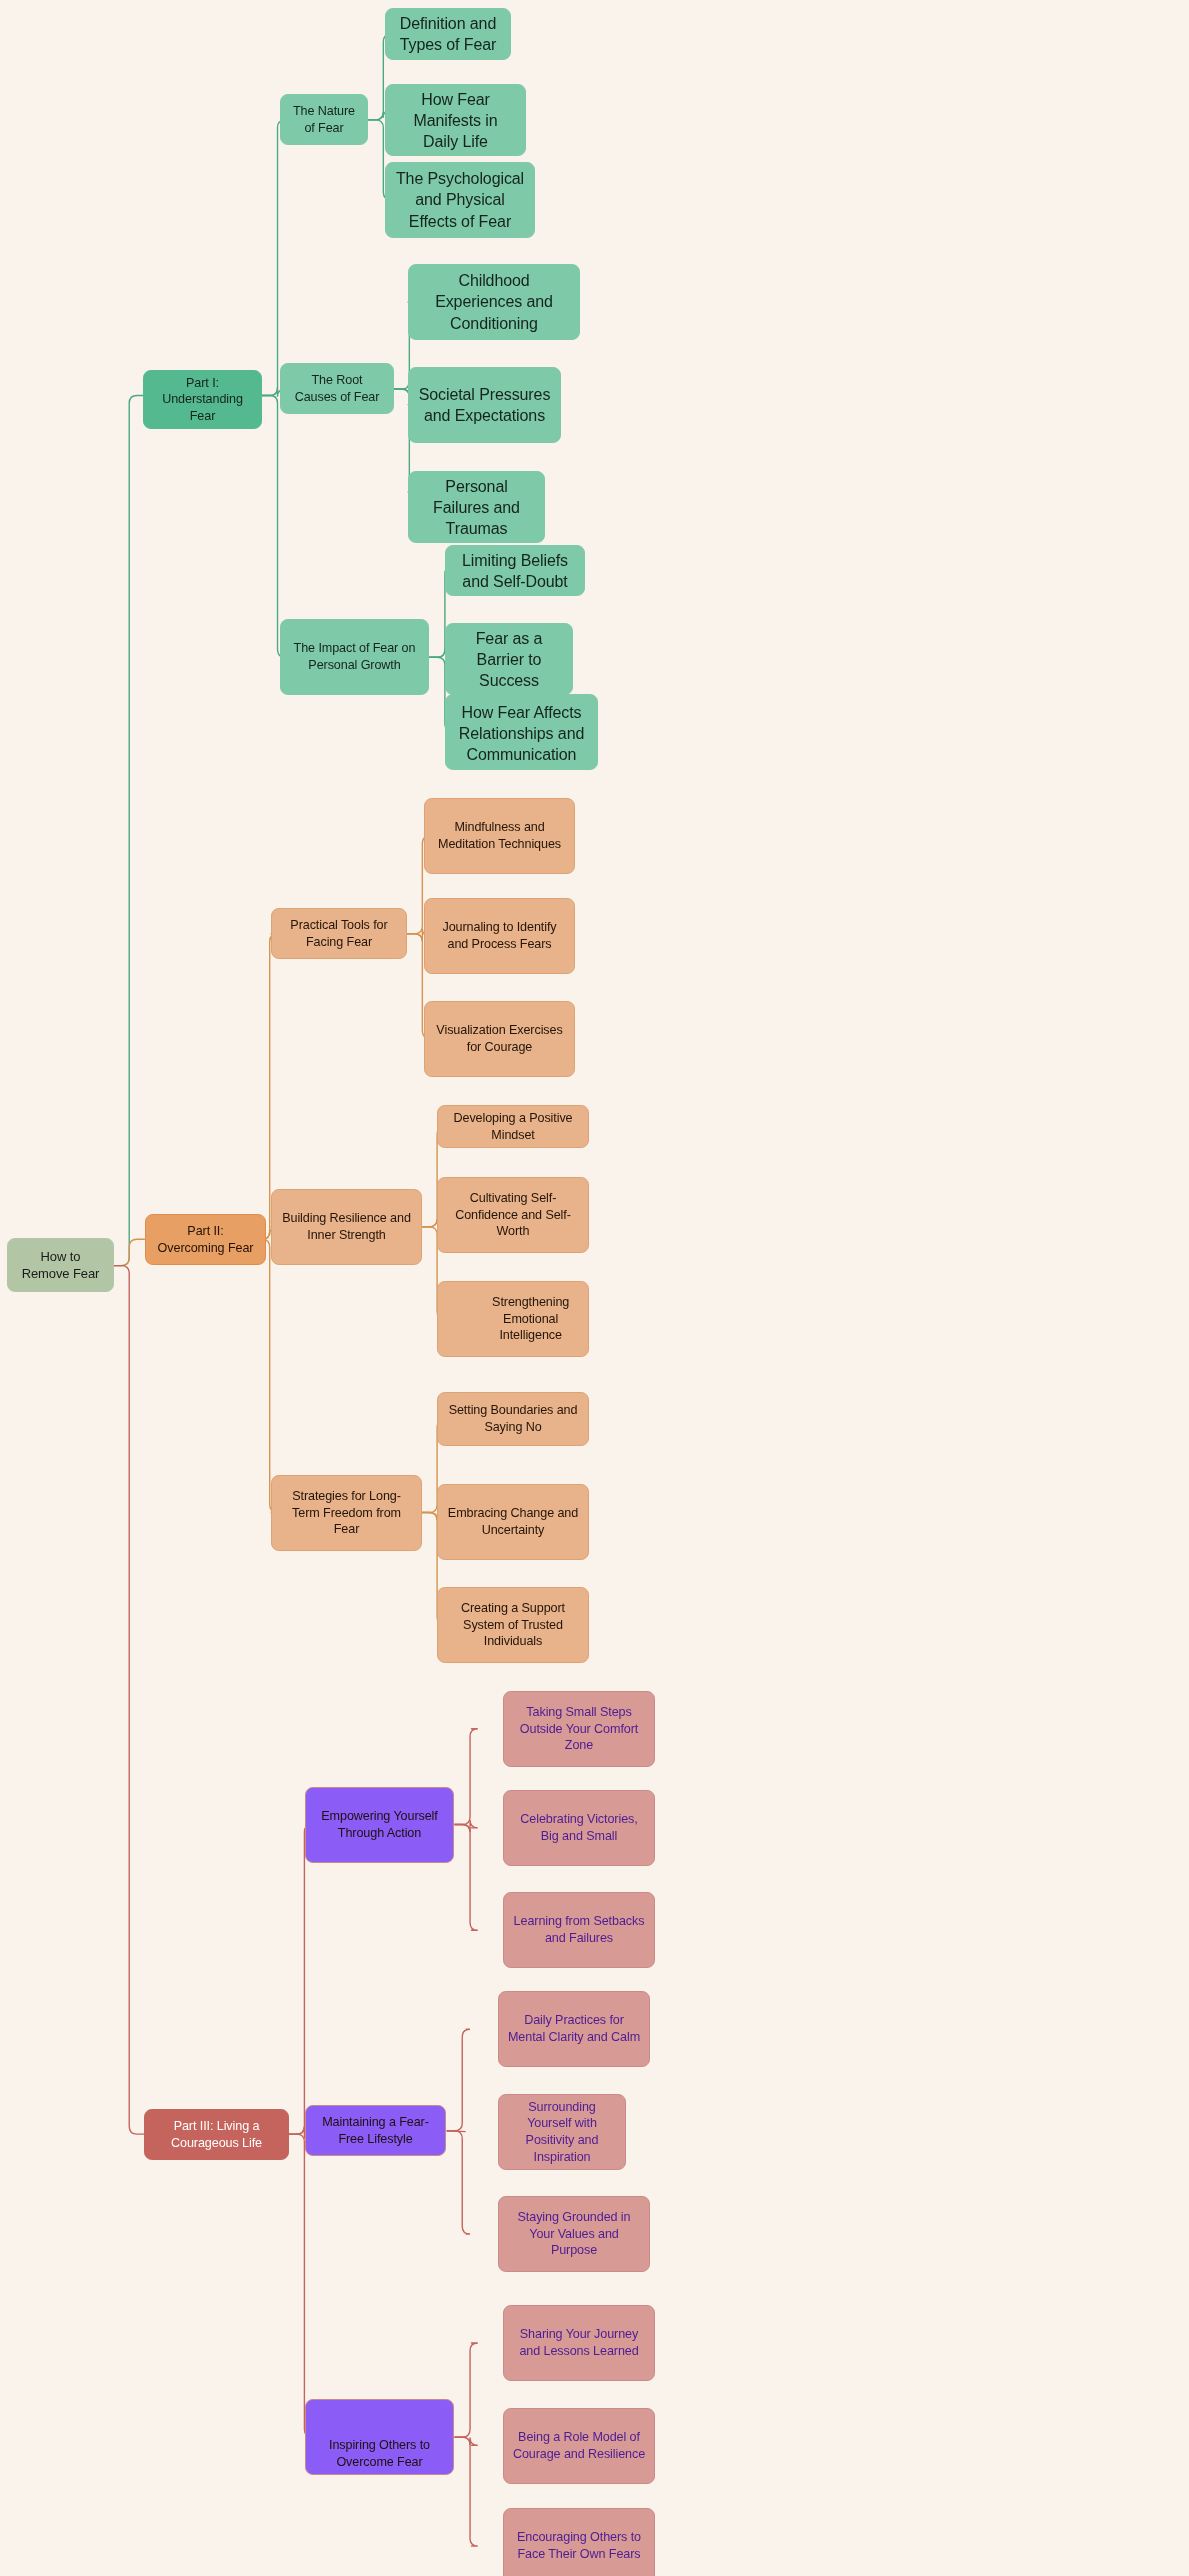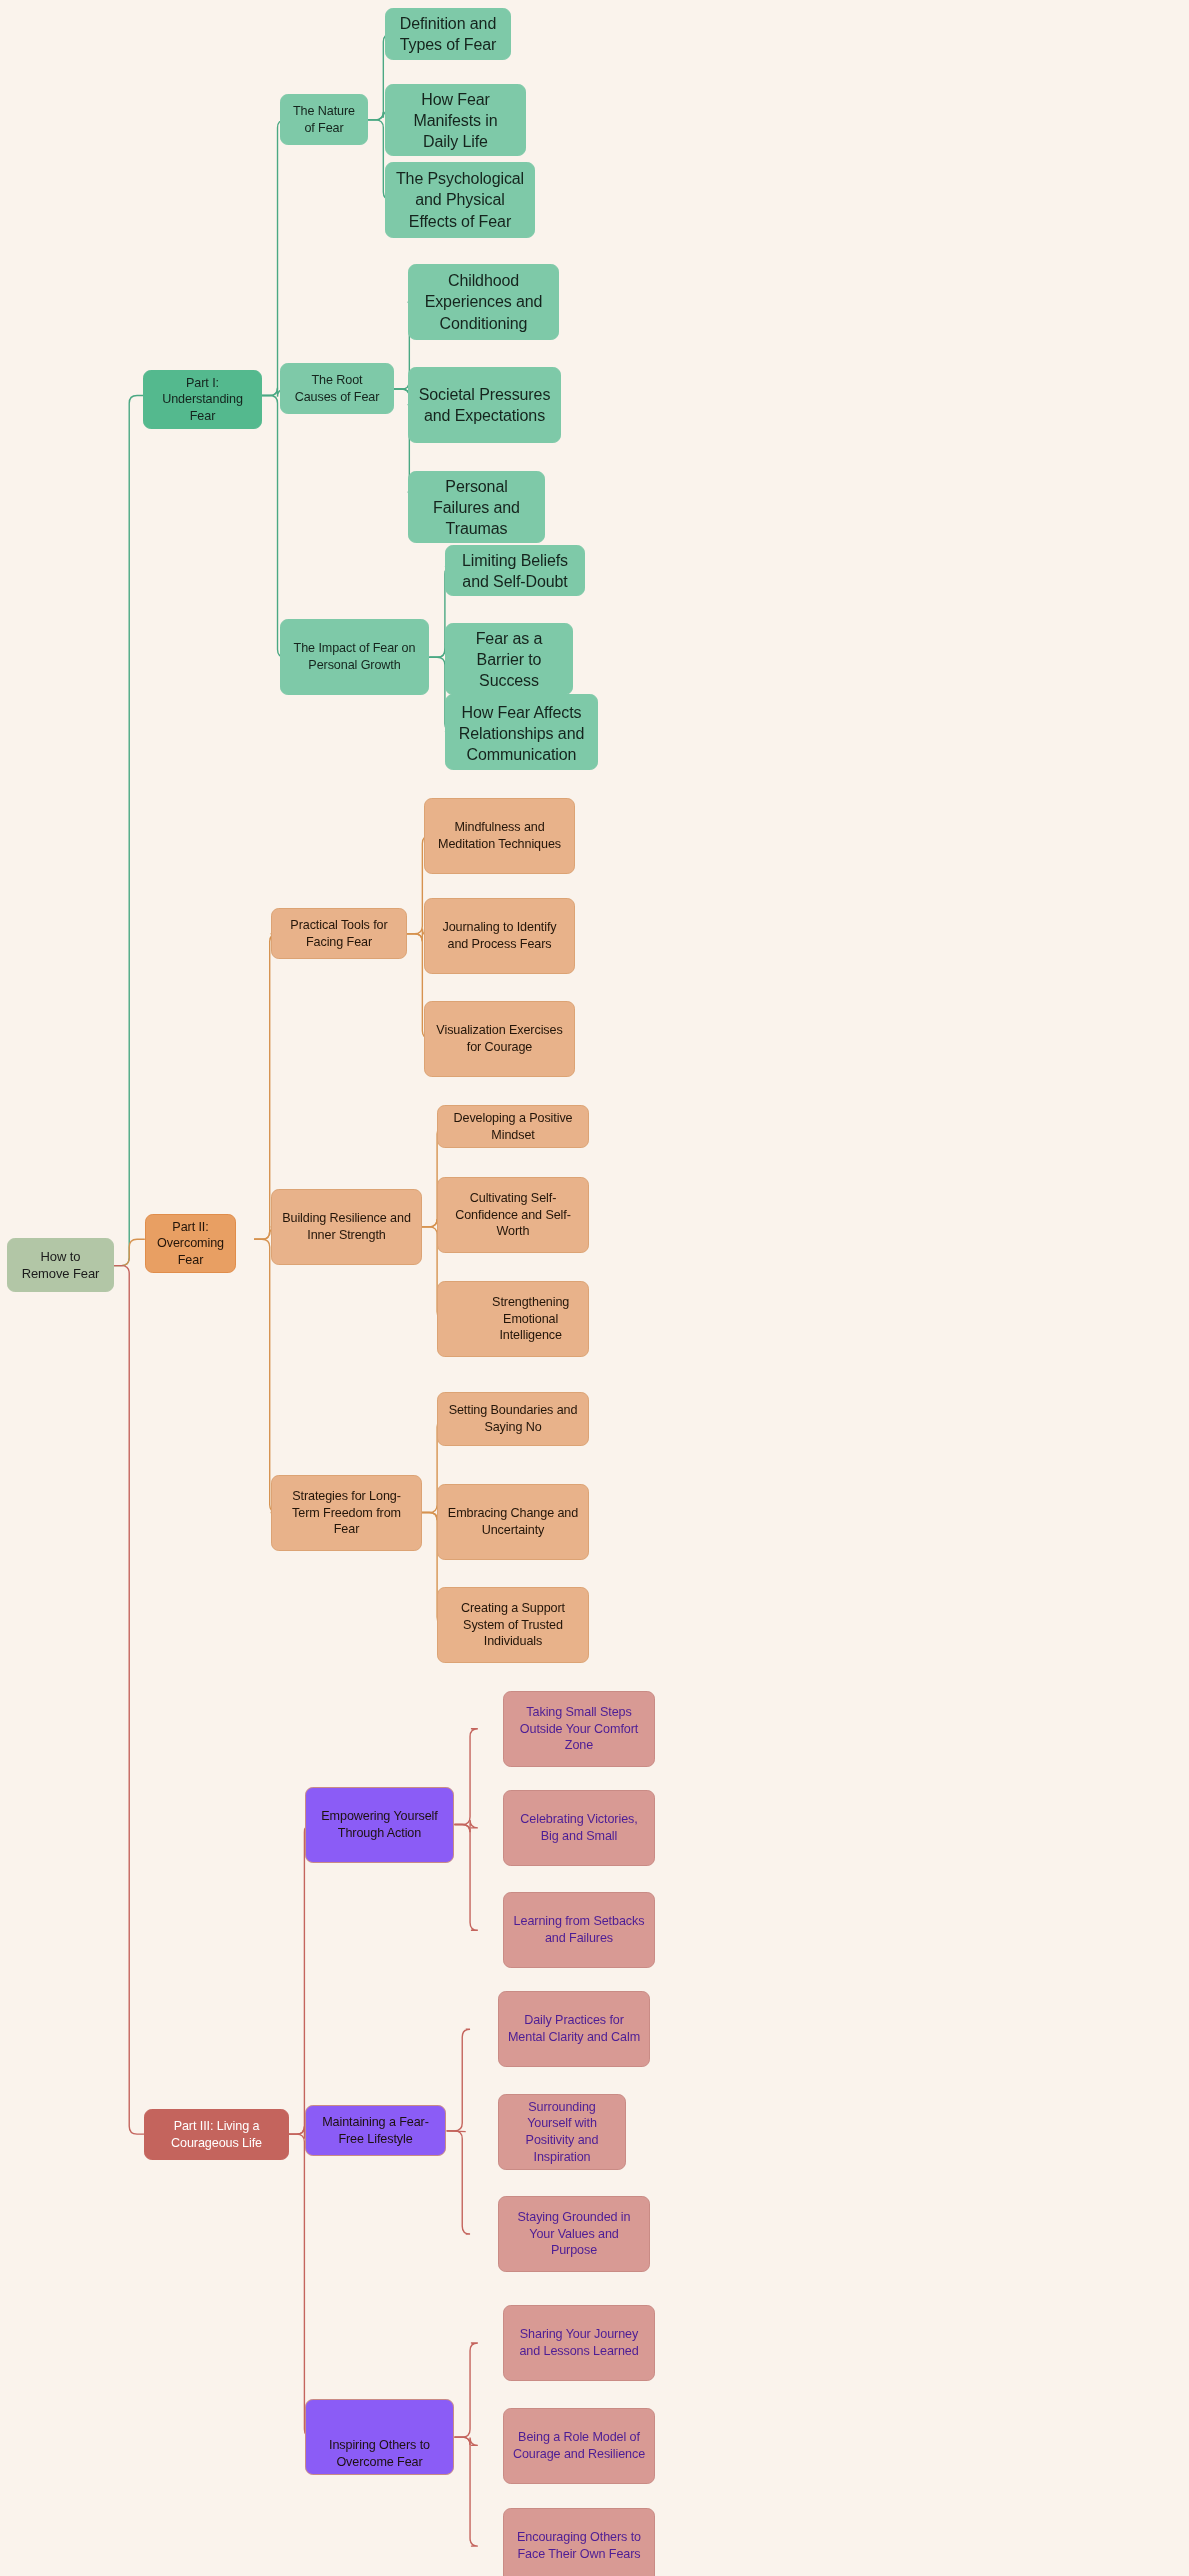--- a/index.html
+++ b/index.html
@@ -160,42 +160,42 @@
       </div>
       <div class="node node-leaf-green" style="left: 385px; top: 84px; width: 141px; min-height: 51px;">
         <span>How Fear Manifests in Daily Life</span>
       </div>
       <div class="node node-leaf-green" style="left: 385px; top: 162px; width: 150px; min-height: 76px;">
         <span>The Psychological and Physical Effects of Fear</span>
       </div>
       <div class="node node-branch-green" style="left: 280px; top: 363px; width: 114px; min-height: 51px;">
         <span>The Root Causes of Fear</span>
       </div>
-      <div class="node node-leaf-green" style="left: 408px; top: 264px; width: 151px; min-height: 76px;">
+      <div class="node node-leaf-green" style="left: 408px; top: 264px; width: 172px; min-height: 76px;">
         <span>Childhood Experiences and Conditioning</span>
       </div>
       <div class="node node-leaf-green" style="left: 408px; top: 367px; width: 153px; min-height: 76px;">
         <span>Societal Pressures and Expectations</span>
       </div>
       <div class="node node-leaf-green" style="left: 408px; top: 471px; width: 137px; min-height: 43px;">
         <span>Personal Failures and Traumas</span>
       </div>
       <div class="node node-branch-green" style="left: 280px; top: 619px; width: 149px; min-height: 76px;">
         <span>The Impact of Fear on Personal Growth</span>
       </div>
       <div class="node node-leaf-green" style="left: 445px; top: 545px; width: 140px; min-height: 43px;">
         <span>Limiting Beliefs and Self-Doubt</span>
       </div>
       <div class="node node-leaf-green" style="left: 445px; top: 623px; width: 128px; min-height: 43px;">
         <span>Fear as a Barrier to Success</span>
       </div>
       <div class="node node-leaf-green" style="left: 445px; top: 694px; width: 153px; min-height: 76px; align-items: flex-end;">
         <span>How Fear Affects Relationships and Communication</span>
       </div>
-      <div class="node node-part-orange" style="left: 145px; top: 1214px; width: 91px; min-height: 51px;">
+      <div class="node node-part-orange" style="left: 145px; top: 1214px; width: 121px; min-height: 51px;">
         <span>Part II: Overcoming Fear</span>
       </div>
       <div class="node node-branch-orange" style="left: 271px; top: 908px; width: 136px; min-height: 51px;">
         <span>Practical Tools for Facing Fear</span>
       </div>
       <div class="node node-leaf-orange" style="left: 424px; top: 798px; width: 151px; min-height: 76px;">
         <span>Mindfulness and Meditation Techniques</span>
       </div>
       <div class="node node-leaf-orange" style="left: 424px; top: 898px; width: 151px; min-height: 76px;">
         <span>Journaling to Identify and Process Fears</span>

